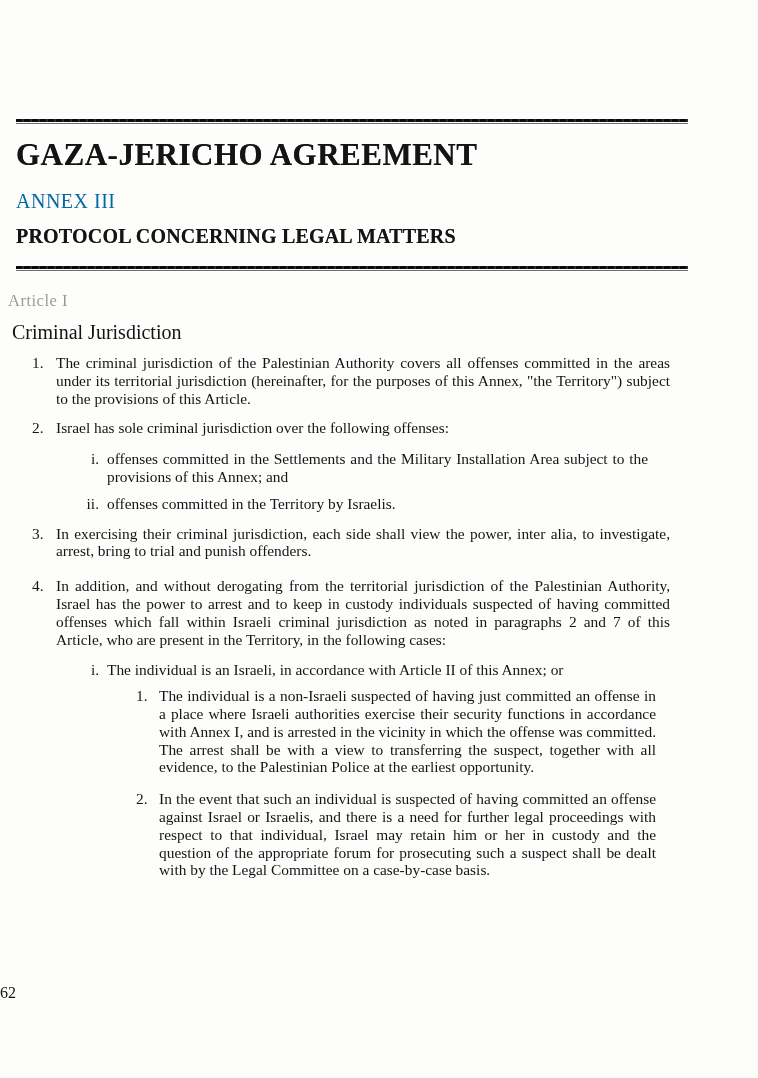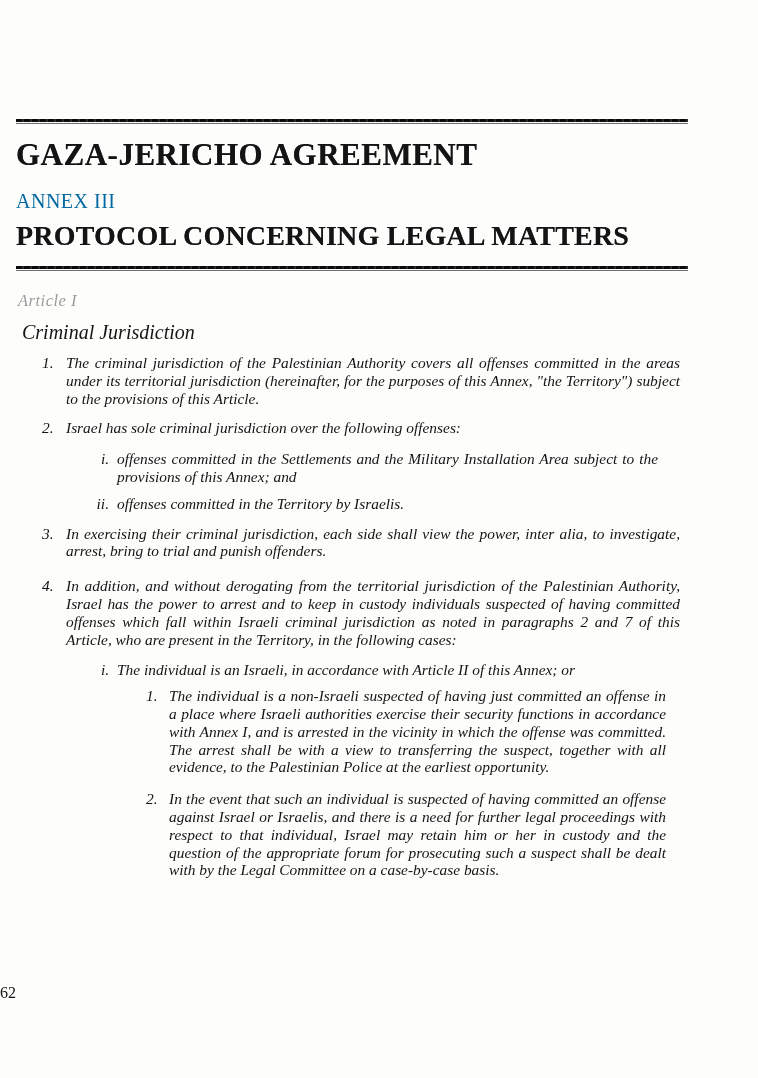--- a/index.html
+++ b/index.html
@@ -22,25 +22,25 @@
   }
   .rule .thin { height:1px; background:#4a4a4a; margin-top:1px; opacity:.8; }
 
   .header { position:absolute; top:138px; left:16px; width:652px; text-align:left; }
   .title {
     font-size:31px; font-weight:bold; letter-spacing:.5px; line-height:34px;
     text-shadow:0 0 .4px rgba(0,0,0,.65);
   }
   .annex { font-size:20px; letter-spacing:.5px; line-height:18px; margin-top:20px; color:#0369a1; }
   .subtitle {
-    font-size:28px; font-weight:bold; letter-spacing:.2px; line-height:28px; margin-top:12px;
+    font-size:20px; font-weight:bold; letter-spacing:.2px; line-height:28px; margin-top:12px;
     text-shadow:0 0 .4px rgba(0,0,0,.6);
   }
 
-  .body { position:absolute; top:292px; left:22px; width:658px; font-size:15.4px; line-height:17.8px;font-style:italic; }
+  .body { position:absolute; top:292px; left:12px; width:658px; font-size:15.4px; line-height:17.8px; }
   .article-heading {
     font-size:16.5px; line-height:18px; margin-left:-4px;
     opacity:.45; filter:blur(.7px); letter-spacing:.5px; color:#222;
   }
   .section-heading { font-size:20px; line-height:18px; margin-top:13px; }
 
   .doc-list { margin-top:13px; }
   .item { display:flex; }
   .item .num { flex:0 0 auto; }
   .item .text { flex:1 1 auto; text-align:justify; }

